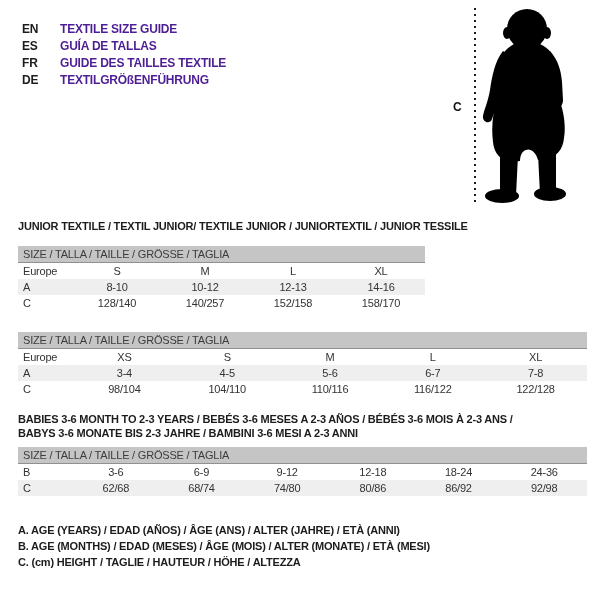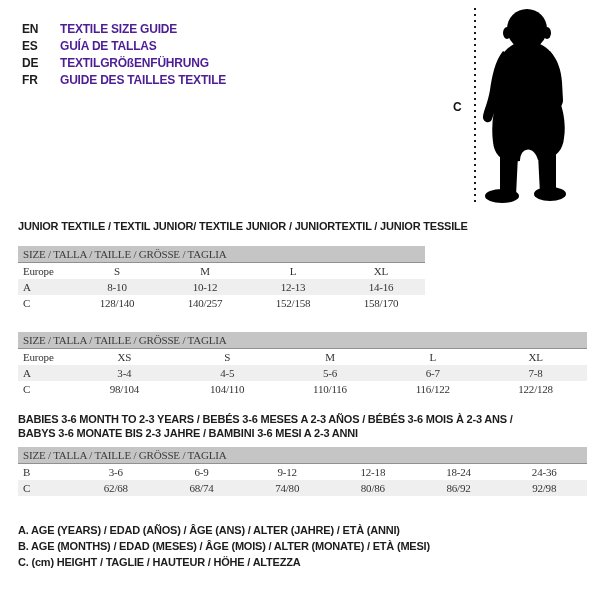--- a/index.html
+++ b/index.html
@@ -17,21 +17,21 @@
   .dotted-line{
     position:absolute;left:29px;top:8px;width:2px;height:198px;
     background:repeating-linear-gradient(to bottom,#1a1a1a 0 2.5px,transparent 2.5px 6px);
   }
   .height-label{position:absolute;left:8px;top:100px;font-size:12px;font-weight:bold;color:#111;}
   .baby-svg{position:absolute;left:33px;top:4px;}
   
   .sections{position:absolute;left:18px;top:220px;width:569px;}
   .section-title{font-size:11px;font-weight:bold;letter-spacing:-0.2px;line-height:13px;color:#1c1c1c;}
   .sub{font-size:8px;vertical-align:-2px;}
-  .tbl{margin-top:13px;font-family:Liberation Serif, serif;}
+  .tbl{margin-top:13px;}
   .tbl.narrow{width:407px;}
   .size-bar{
     height:16px;line-height:16px;background:#c5c5c5;border-bottom:1px solid #909090;
     font-size:11px;color:#3c3c3c;padding-left:5px;letter-spacing:-0.2px;
   }
   .t-row{display:flex;height:16px;align-items:center;font-size:11px;color:#333;letter-spacing:-0.2px;}
   .t-row.stripe{background:#efefef;}
   .t-label{width:50px;padding-left:5px;text-align:left;}
   .t-cell{flex:1;text-align:center;}
   .children-block{margin-top:21px;}
@@ -48,26 +48,26 @@
 <div class="lang-block">
   <div class="lang-row">
     <span class="lang-code">EN</span>
     <span class="lang-title">TEXTILE SIZE GUIDE</span>
   </div>
   <div class="lang-row">
     <span class="lang-code">ES</span>
     <span class="lang-title">GUÍA DE TALLAS</span>
   </div>
   <div class="lang-row">
+    <span class="lang-code">FR</span>
+    <span class="lang-title">GUIDE DES TAILLES TEXTILE</span>
+  </div>
+  <div class="lang-row">
     <span class="lang-code">DE</span>
     <span class="lang-title">TEXTILGRÖßENFÜHRUNG</span>
-  </div>
-  <div class="lang-row">
-    <span class="lang-code">FR</span>
-    <span class="lang-title">GUIDE DES TAILLES TEXTILE</span>
   </div>
 </div>
 
 <div class="figure-area">
   <div class="dotted-line"></div>
   <div class="height-label">C</div>
   <svg class="baby-svg" width="112" height="204" viewBox="0 0 112 204" fill="#000">
     <circle cx="49" cy="25" r="20"></circle>
     <ellipse cx="29" cy="29" rx="4" ry="6"></ellipse>
     <ellipse cx="69" cy="29" rx="4" ry="6"></ellipse>

